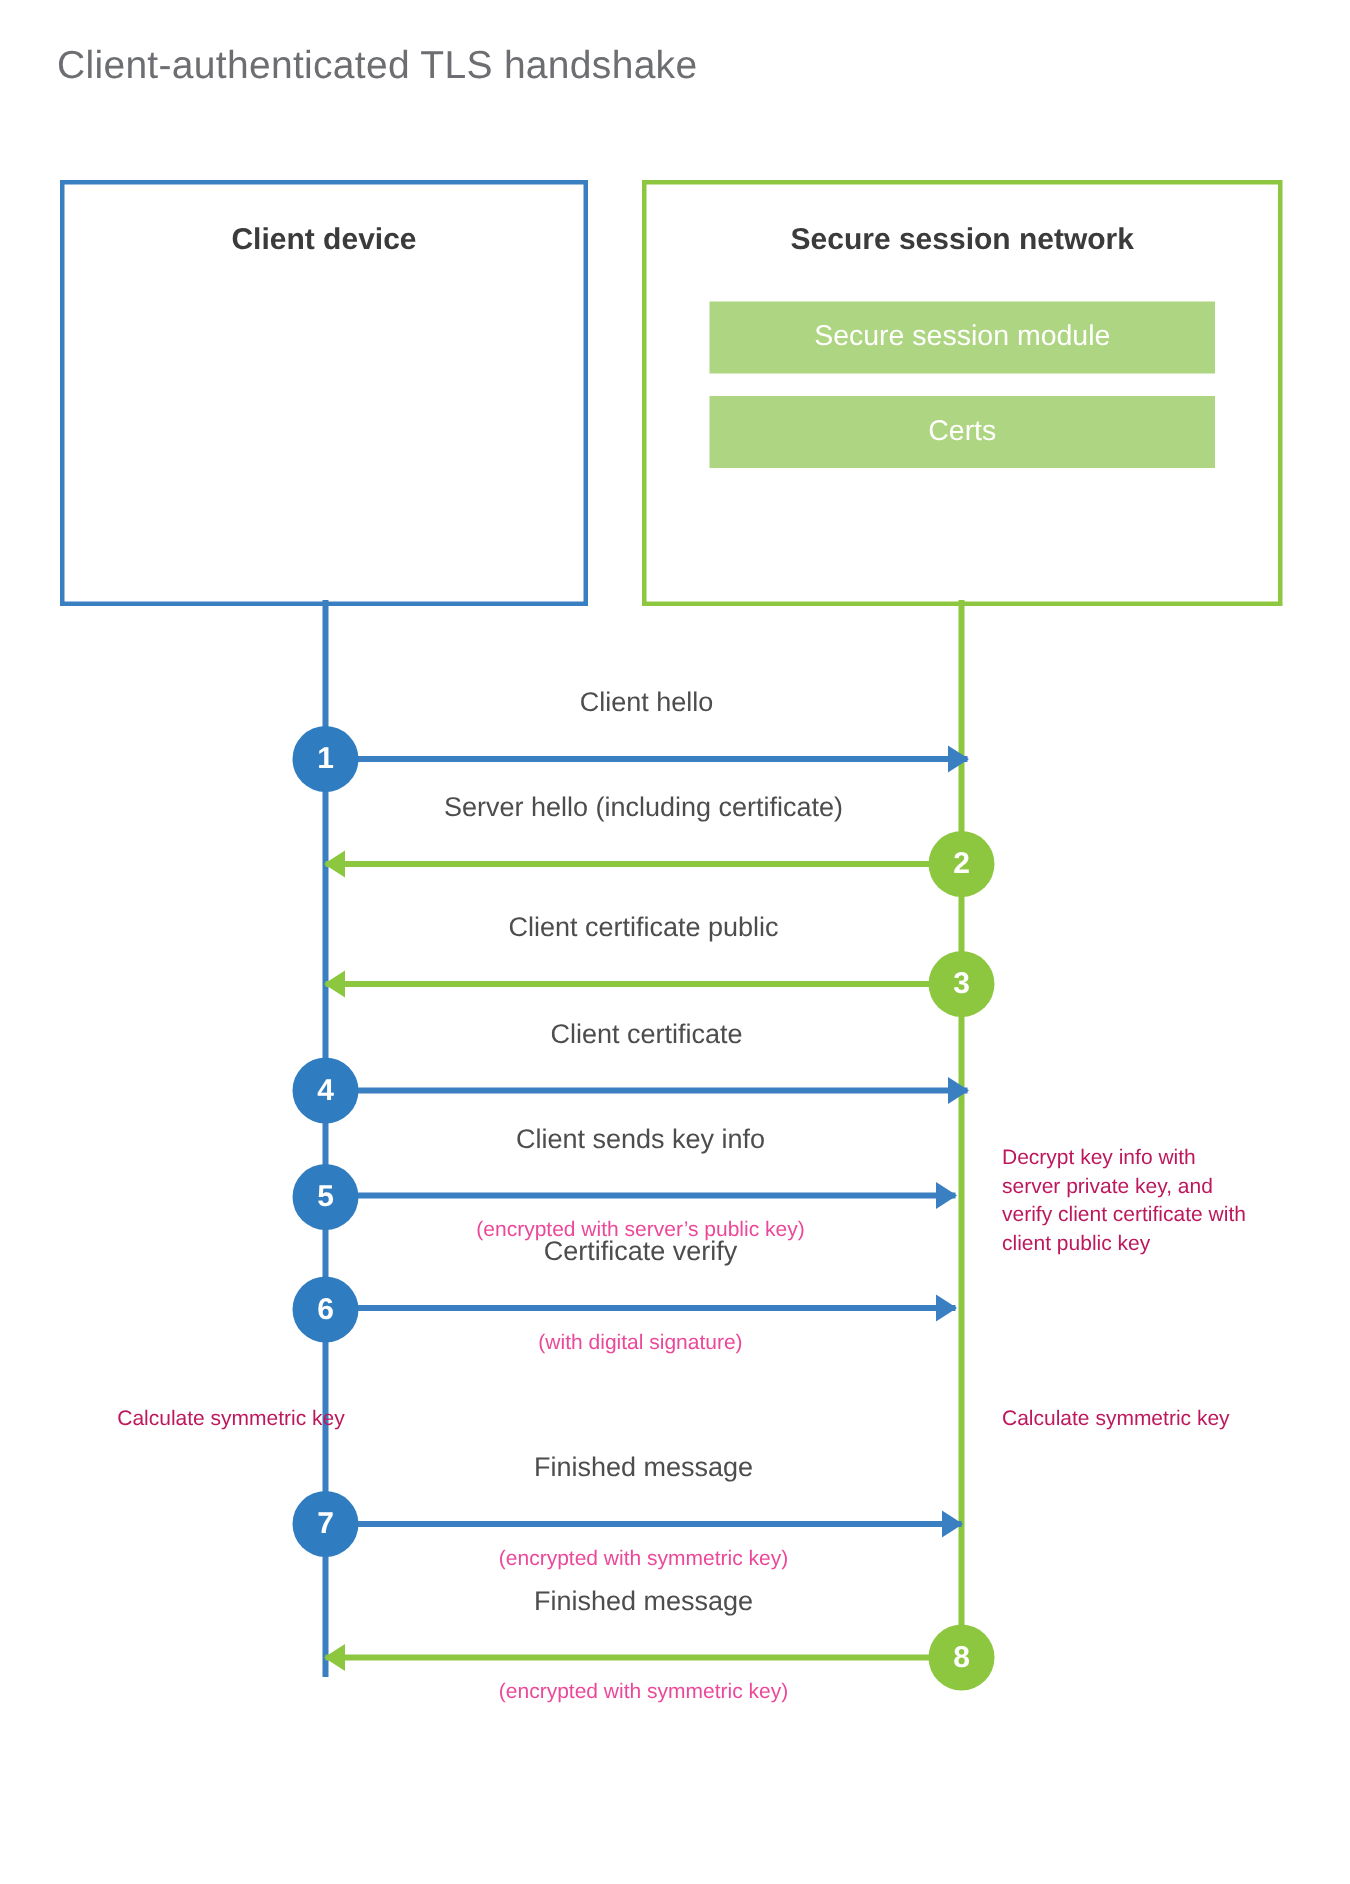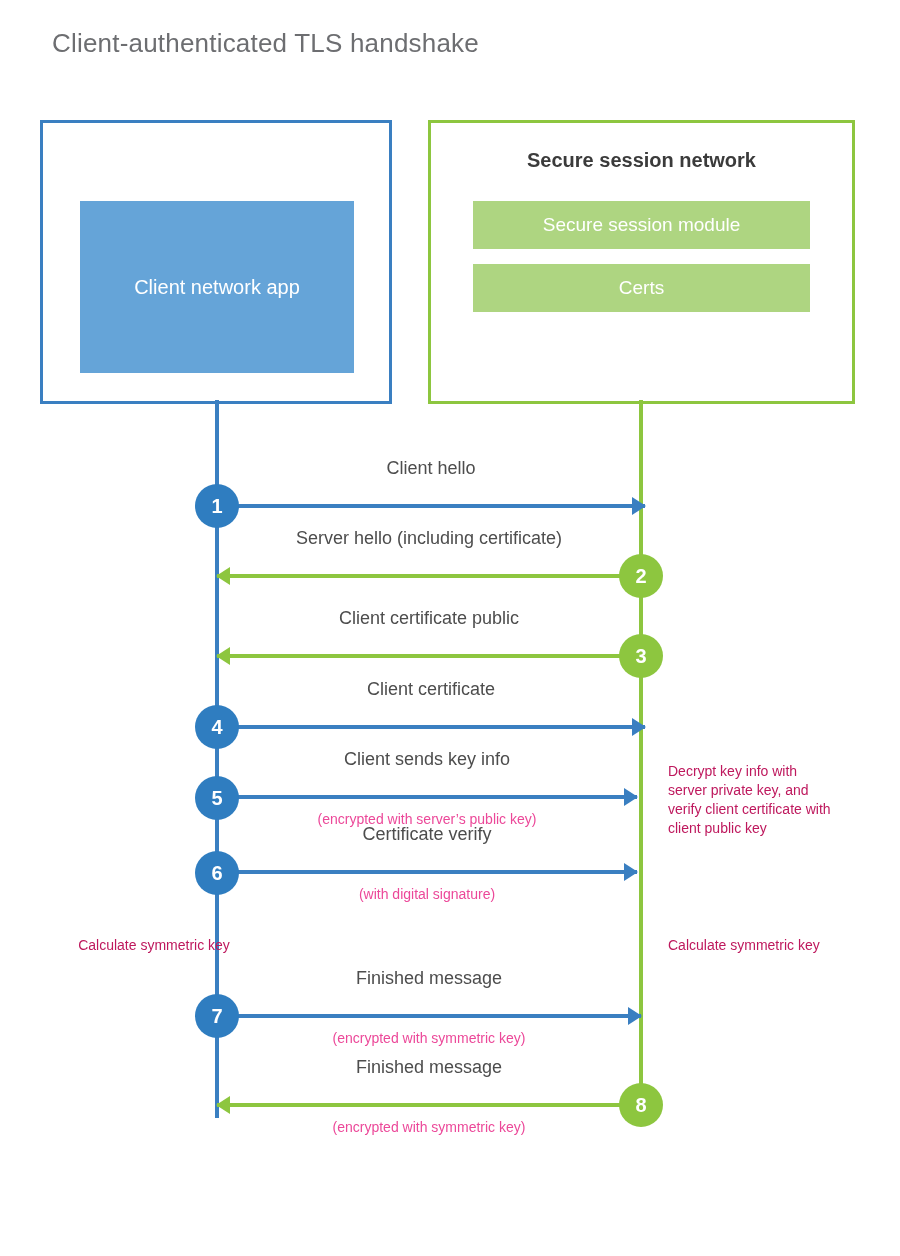--- a/index.html
+++ b/index.html
@@ -18,21 +18,20 @@
 
   #diagram-title {
     position: absolute;
     left: 38px;
     top: 28px;
     font-size: 26px;
     font-weight: 400;
     color: #6d6e71;
     letter-spacing: 0.2px;
     white-space: nowrap;
-    margin-left: 14px;
   }
 
   
   .actor-box {
     position: absolute;
     background: #ffffff;
     box-sizing: border-box;
   }
   #client-box {
     left: 40px;
@@ -202,21 +201,21 @@
     top: 936px;
     width: 152px;
   }
 </style>
 </head>
 <body>
 
 <div id="diagram-title">Client-authenticated TLS handshake</div>
 
 <div class="actor-box" id="client-box">
-  <div id="client-app">Client network app</div>
+  <div class="actor-title">Client device</div>
 </div>
 
 <div class="actor-box" id="server-box">
   <div class="actor-title">Secure session network</div>
   <div class="server-bar" id="server-bar-1">Certs</div>
   <div class="server-bar" id="server-bar-0">Secure session module</div>
 </div>
 
 <div class="lifeline" id="client-lifeline"></div>
 <div class="lifeline" id="server-lifeline"></div>

